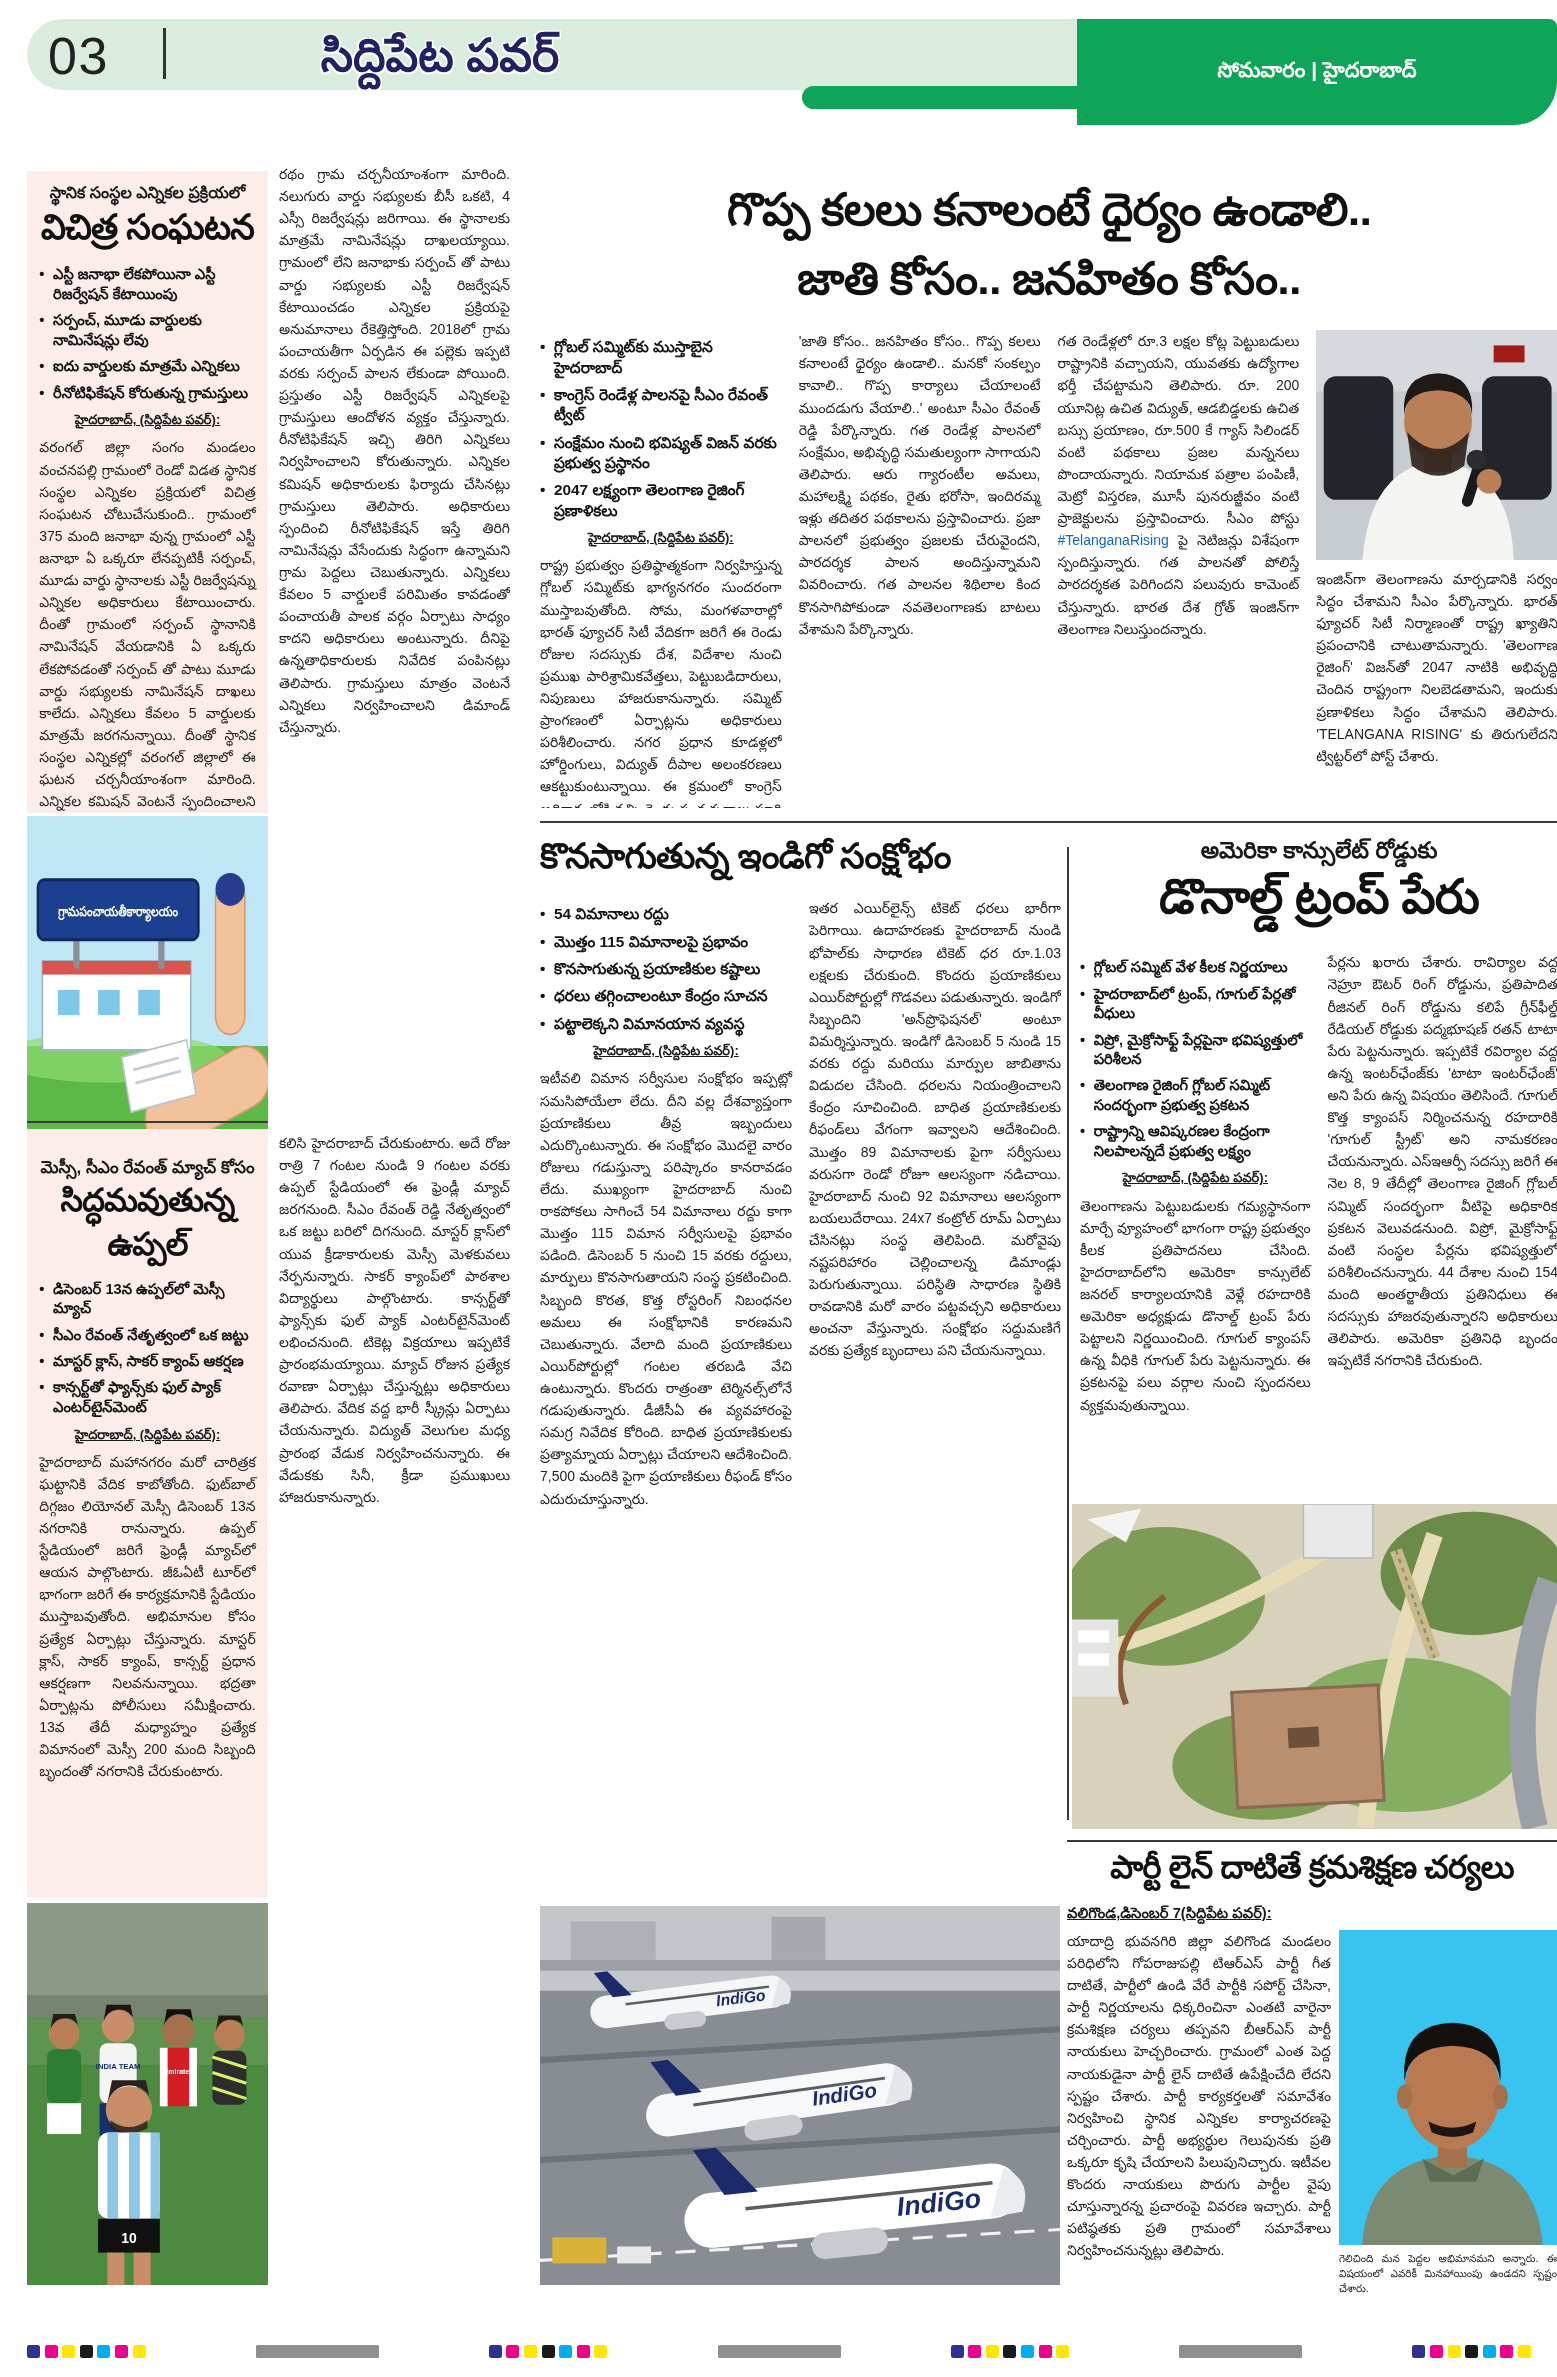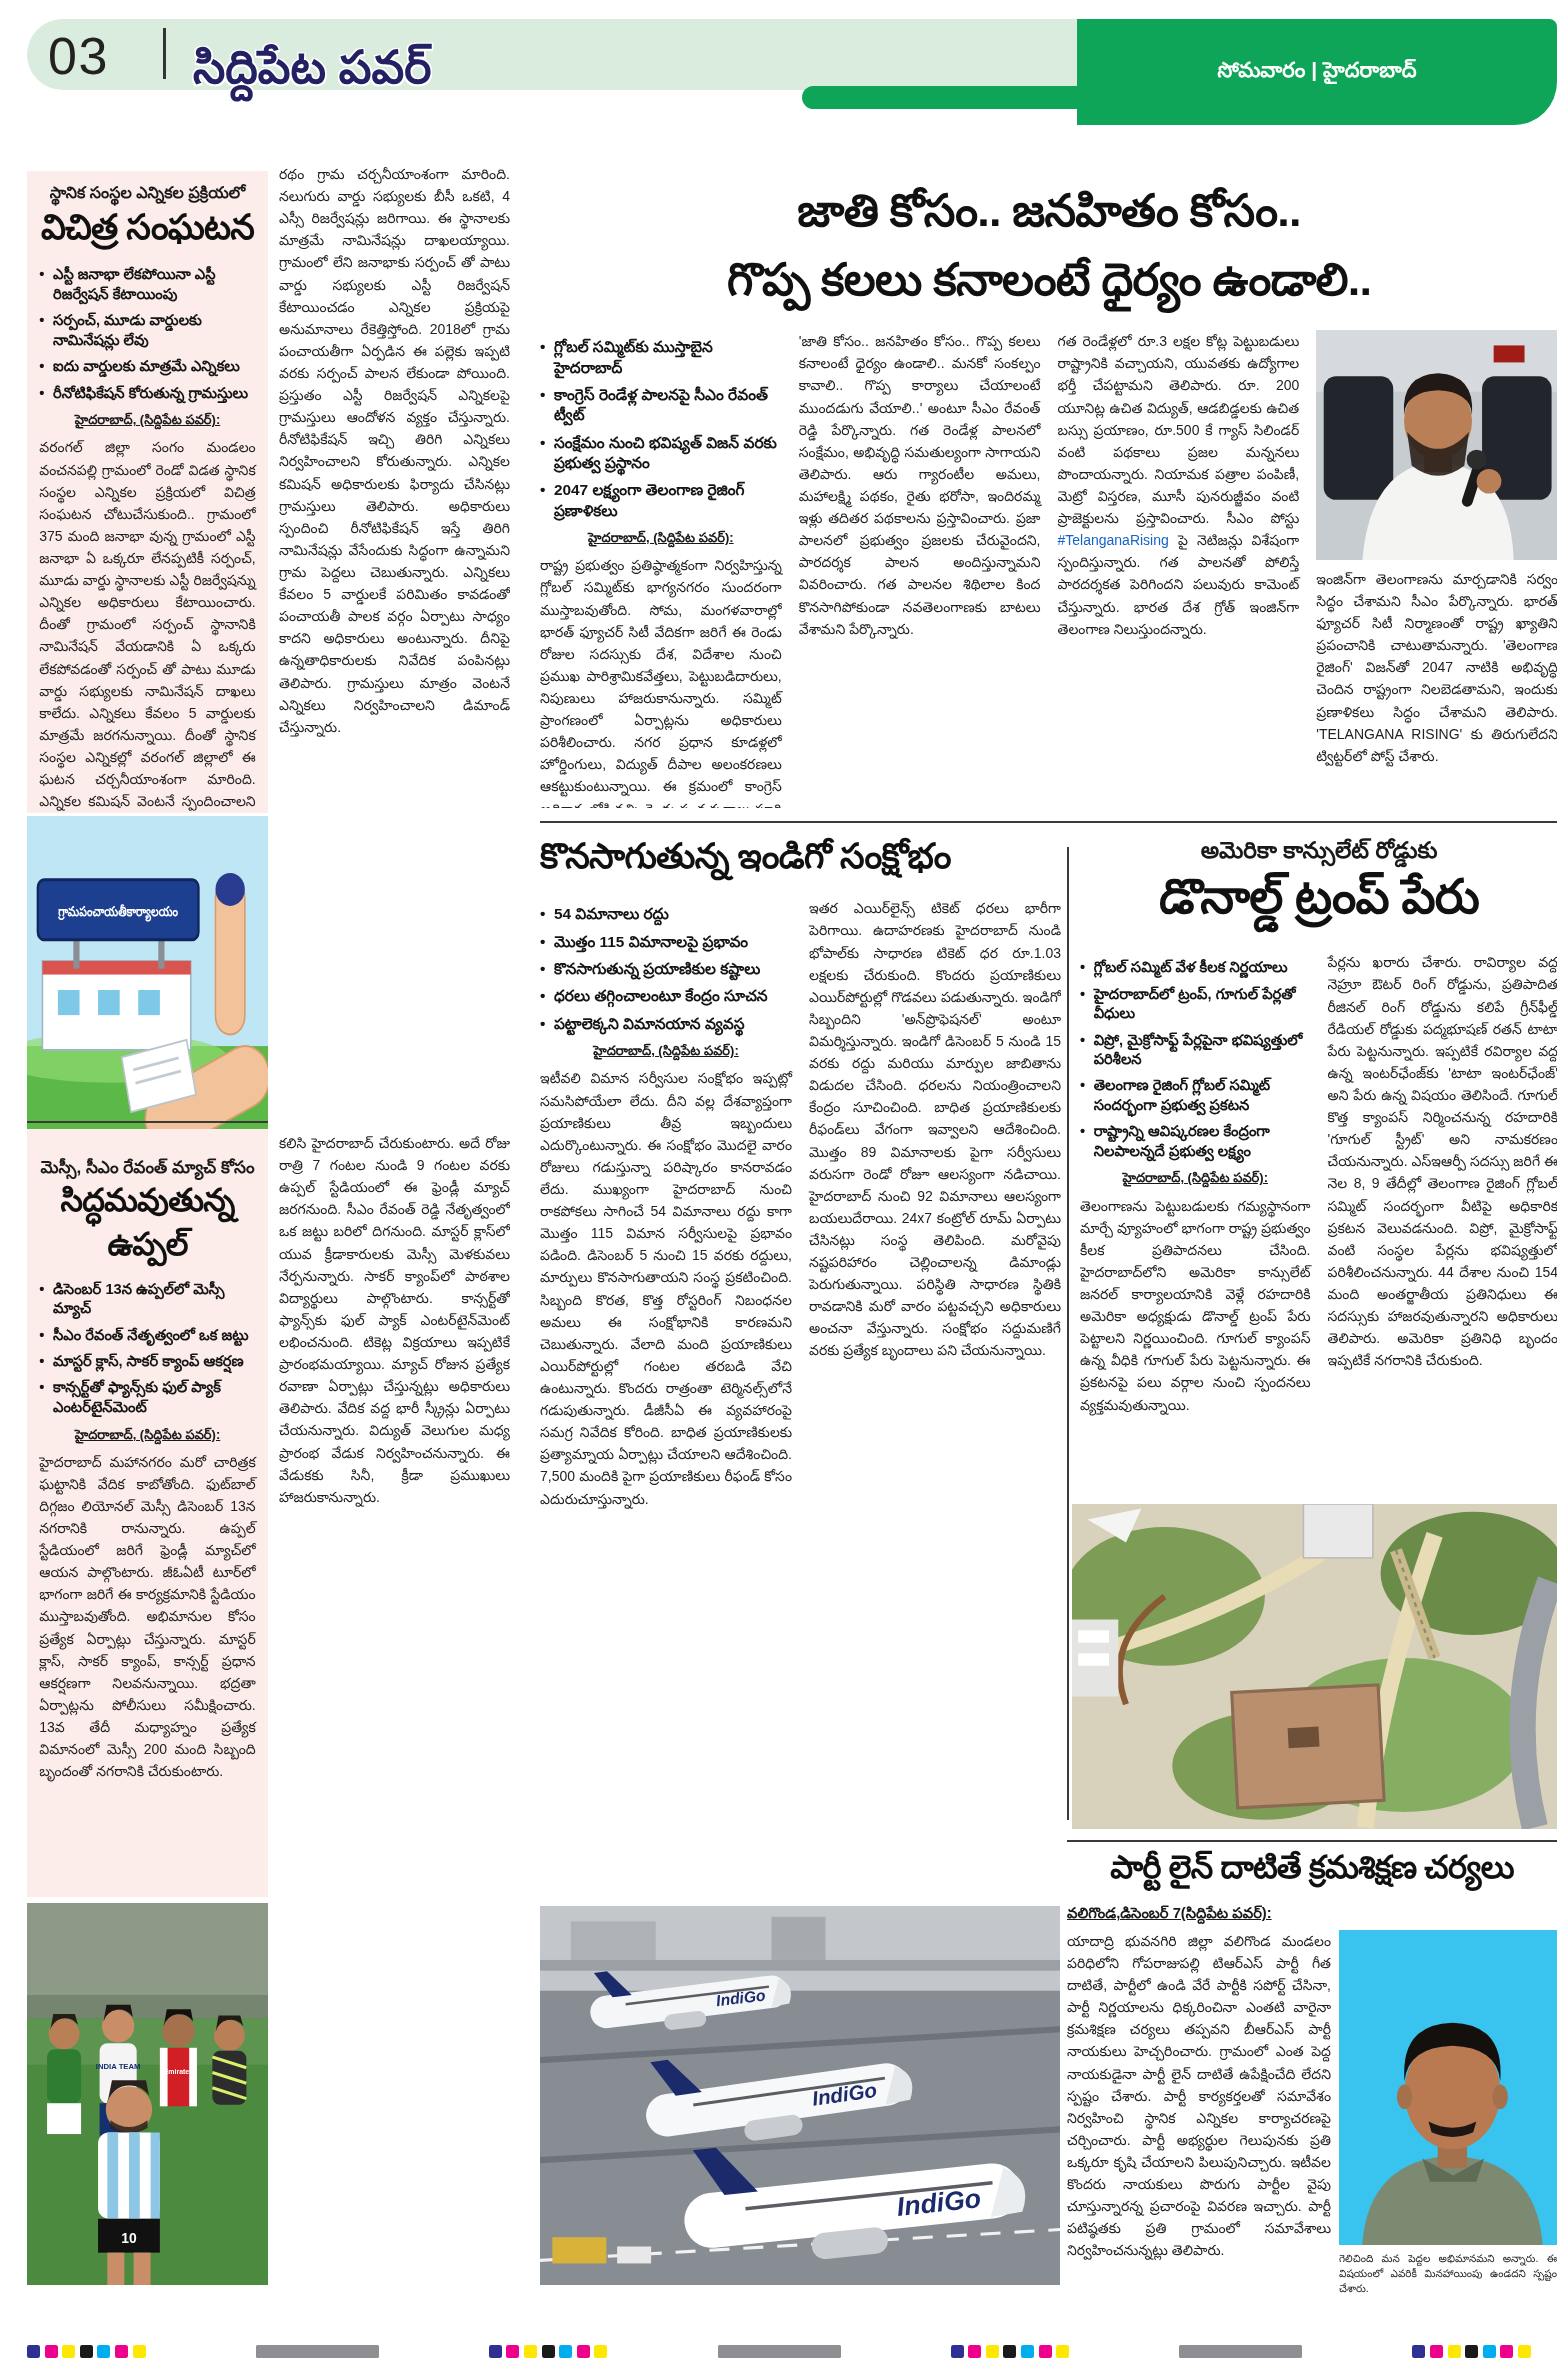--- a/index.html
+++ b/index.html
@@ -51,21 +51,21 @@
 
 <div class="page">
 
   <div class="abs mast-light" style="left:27px;top:19px;width:1126px;height:71px"></div>
   <div class="abs mast-strip" style="left:802px;top:86px;width:355px;height:23px"></div>
   <div class="abs mast-green" style="left:1077px;top:19px;width:480px;height:106px">
     <div class="mast-daycity">సోమవారం | హైదరాబాద్</div>
   </div>
   <div class="abs pageno" style="left:48px;top:26px">03</div>
   <div class="abs mast-divider" style="left:163px;top:28px;height:51px"></div>
-  <div class="abs paper-title" style="left:193px;top:40px;width:494px;text-align:left">సిద్దిపేట పవర్</div>
+  <div class="abs paper-title" style="left:193px;top:28px;width:494px;text-align:center">సిద్దిపేట పవర్</div>
 
   <div class="abs pinkbox" style="left:27px;top:171px;width:241px;height:642px;overflow:hidden">
     <div class="kicker" style="font-size:16px">స్థానిక సంస్థల ఎన్నికల ప్రక్రియలో</div>
     <div class="headline" style="font-size:35px;margin-top:3.1px">విచిత్ర సంఘటన</div>
     <div class="bullets">
       <div class="bullet" style="font-size:14.7px">
           <span>ఎస్టీ జనాభా లేకపోయినా ఎస్టీ రిజర్వేషన్ కేటాయింపు</span>
         </div>
       <div class="bullet" style="font-size:14.7px">
           <span>సర్పంచ్, మూడు వార్డులకు నామినేషన్లు లేవు</span>
@@ -179,22 +179,22 @@
         <rect x="104" y="454" width="22" height="42" fill="#c98d68"></rect>
         <rect x="138" y="454" width="22" height="42" fill="#c98d68"></rect>
       </g>
     </svg>
   </div>
 
   <div class="abs bodytext" style="left:279px;top:163px;width:231px;height:955px;overflow:hidden">రథం గ్రామ చర్చనీయాంశంగా మారింది. నలుగురు వార్డు సభ్యులకు బీసీ ఒకటి, 4 ఎస్సీ రిజర్వేషన్లు జరిగాయి. ఈ స్థానాలకు మాత్రమే నామినేషన్లు దాఖలయ్యాయి. గ్రామంలో లేని జనాభాకు సర్పంచ్ తో పాటు వార్డు సభ్యులకు ఎస్టీ రిజర్వేషన్ కేటాయించడం ఎన్నికల ప్రక్రియపై అనుమానాలు రేకెత్తిస్తోంది. 2018లో గ్రామ పంచాయతీగా ఏర్పడిన ఈ పల్లెకు ఇప్పటి వరకు సర్పంచ్ పాలన లేకుండా పోయింది. ప్రస్తుతం ఎస్టీ రిజర్వేషన్ ఎన్నికలపై గ్రామస్తులు ఆందోళన వ్యక్తం చేస్తున్నారు. రీనోటిఫికేషన్ ఇచ్చి తిరిగి ఎన్నికలు నిర్వహించాలని కోరుతున్నారు. ఎన్నికల కమిషన్ అధికారులకు ఫిర్యాదు చేసినట్లు గ్రామస్తులు తెలిపారు. అధికారులు స్పందించి రీనోటిఫికేషన్ ఇస్తే తిరిగి నామినేషన్లు వేసేందుకు సిద్ధంగా ఉన్నామని గ్రామ పెద్దలు చెబుతున్నారు. ఎన్నికలు కేవలం 5 వార్డులకే పరిమితం కావడంతో పంచాయతీ పాలక వర్గం ఏర్పాటు సాధ్యం కాదని అధికారులు అంటున్నారు. దీనిపై ఉన్నతాధికారులకు నివేదిక పంపినట్లు తెలిపారు. గ్రామస్తులు మాత్రం వెంటనే ఎన్నికలు నిర్వహించాలని డిమాండ్ చేస్తున్నారు.</div>
   <div class="abs bodytext" style="left:279px;top:1132px;width:231px;height:1151px;overflow:hidden">కలిసి హైదరాబాద్ చేరుకుంటారు. అదే రోజు రాత్రి 7 గంటల నుండి 9 గంటల వరకు ఉప్పల్ స్టేడియంలో ఈ ఫ్రెండ్లీ మ్యాచ్ జరగనుంది. సీఎం రేవంత్ రెడ్డి నేతృత్వంలో ఒక జట్టు బరిలో దిగనుంది. మాస్టర్ క్లాస్‌లో యువ క్రీడాకారులకు మెస్సీ మెళకువలు నేర్పనున్నారు. సాకర్ క్యాంప్‌లో పాఠశాల విద్యార్థులు పాల్గొంటారు. కాన్సర్ట్‌తో ఫ్యాన్స్‌కు ఫుల్ ప్యాక్ ఎంటర్‌టైన్‌మెంట్ లభించనుంది. టికెట్ల విక్రయాలు ఇప్పటికే ప్రారంభమయ్యాయి. మ్యాచ్ రోజున ప్రత్యేక రవాణా ఏర్పాట్లు చేస్తున్నట్లు అధికారులు తెలిపారు. వేదిక వద్ద భారీ స్క్రీన్లు ఏర్పాటు చేయనున్నారు. విద్యుత్ వెలుగుల మధ్య ప్రారంభ వేడుక నిర్వహించనున్నారు. ఈ వేడుకకు సినీ, క్రీడా ప్రముఖులు హాజరుకానున్నారు.</div>
 
   <div class="abs" style="left:540px;top:176px;width:1018px">
+    <div class="headline" style="font-size:45px;line-height:1.5">గొప్ప కలలు కనాలంటే ధైర్యం ఉండాలి..</div>
     <div class="headline" style="font-size:45px;line-height:1.55">జాతి కోసం.. జనహితం కోసం..</div>
-    <div class="headline" style="font-size:45px;line-height:1.5">గొప్ప కలలు కనాలంటే ధైర్యం ఉండాలి..</div>
     <div class="cols" style="margin-top:17px;height:478px;overflow:hidden">
       <div class="col">
         <div class="bullets" style="margin-top:0">
           <div class="bullet" style="font-size:15.4px">
               <span>గ్లోబల్ సమ్మిట్‌కు ముస్తాబైన హైదరాబాద్</span>
             </div>
           <div class="bullet" style="font-size:15.4px">
               <span>కాంగ్రెస్ రెండేళ్ల పాలనపై సీఎం రేవంత్ ట్వీట్</span>
             </div>
           <div class="bullet" style="font-size:15.4px">

